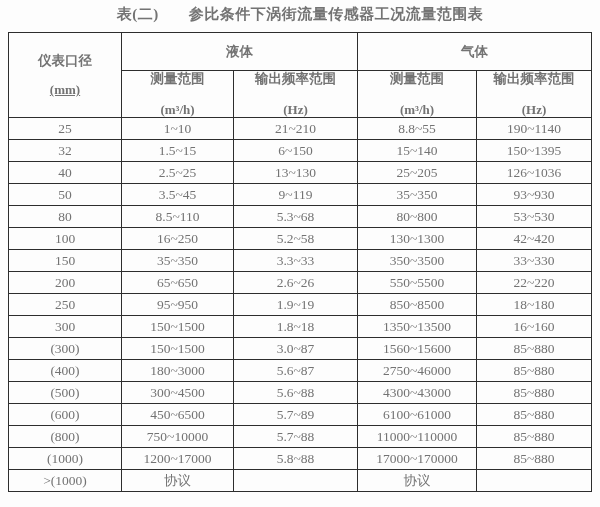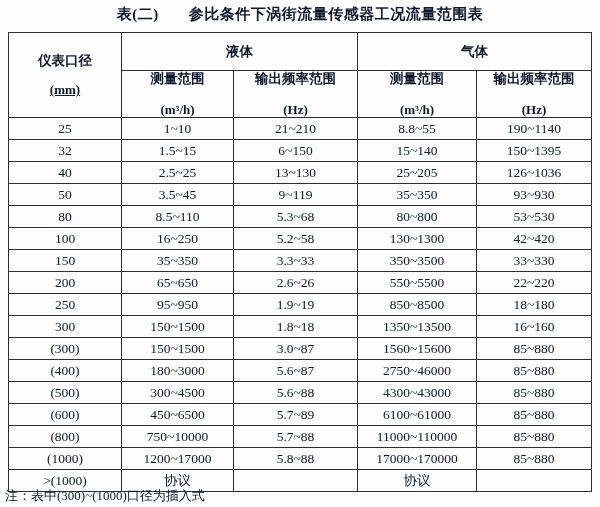--- a/index.html
+++ b/index.html
@@ -3,21 +3,21 @@
 <meta charset="utf-8">
 <style>
   * { box-sizing: border-box; }
   html, body { margin: 0; padding: 0; background: #fdfdfd; }
   .page {
     position: relative;
     width: 600px;
     height: 507px;
     background: #fdfdfd;
     font-family: "Liberation Serif", "DejaVu Serif", serif;
-    color: #0f172a;
+    color: #737373;
     overflow: hidden;
   }
   .title {
     position: absolute;
     top: 5px;
     left: 0;
     width: 600px;
     text-align: center;
     font-size: 15px;
     font-weight: 700;
@@ -218,15 +218,14 @@
         <tr>
           <td>&gt;(1000)</td>
           <td>协议</td>
           <td></td>
           <td>协议</td>
           <td></td>
         </tr>
       </tbody>
   </table>
 
-  <div class="note">注：表中(300)~(1000)口径为插入式</div>
 
 </div>
 
 </body></html>

